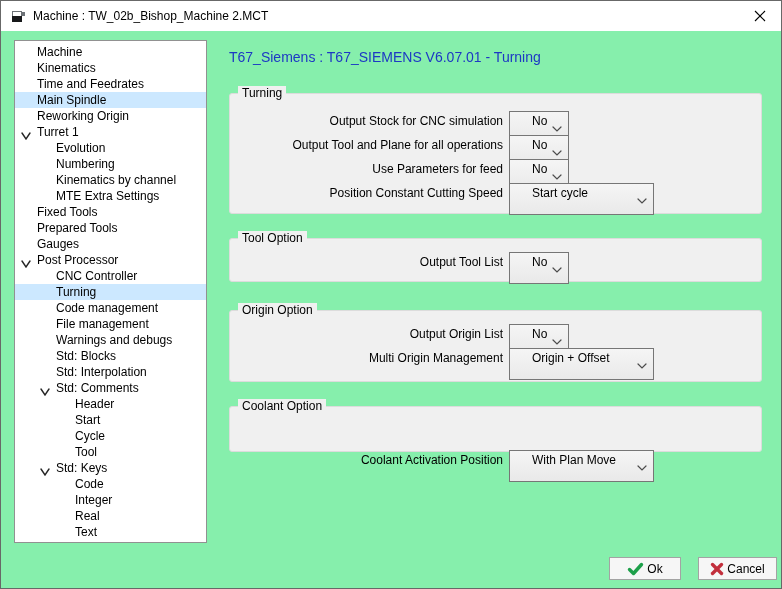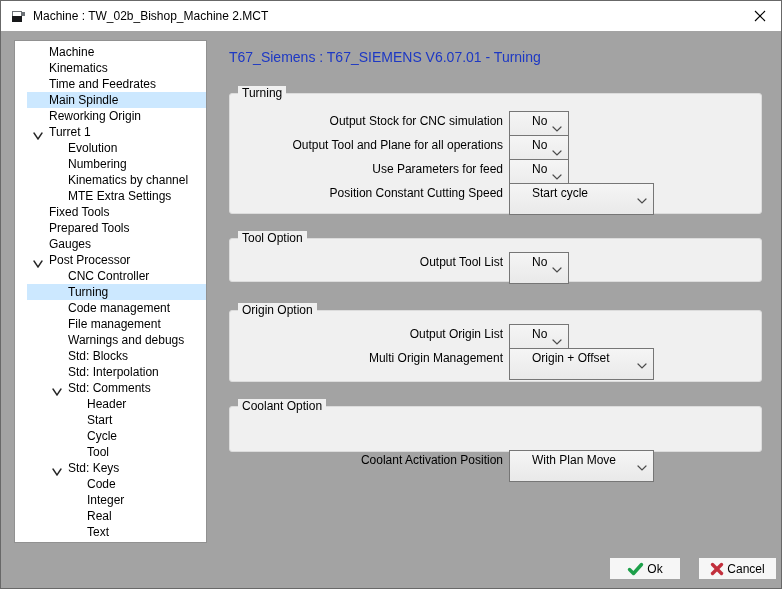--- a/index.html
+++ b/index.html
@@ -1,35 +1,35 @@
 <!DOCTYPE html>
 <html><head>
 <meta charset="utf-8">
 <style>
   html,body{margin:0;padding:0;background:#d8d8d8;}
   *{box-sizing:border-box;}
   .win{
     position:relative;width:782px;height:589px;margin:0;
-    border:1px solid #686868;background:#a3a3a3;overflow:hidden;
+    border:1px solid #686868;background:#86efac;overflow:hidden;
     font-family:"Liberation Sans",sans-serif;font-size:12px;color:#000;
   }
   
   .titlebar{position:absolute;left:0;top:0;right:0;height:30px;background:#ffffff;}
   .app-icon{position:absolute;left:9px;top:7px;width:16px;height:16px;}
   .app-icon .bodyp{position:absolute;left:2px;top:3px;width:10px;height:11px;background:#ffffff;border:1px solid #6d7277;}
   .app-icon .basep{position:absolute;left:2px;top:8px;width:10px;height:6px;background:#17181a;}
   .app-icon .tabp{position:absolute;left:12px;top:4px;width:3px;height:4px;background:#6d7277;}
   .title-text{position:absolute;left:32px;top:8px;white-space:nowrap;}
   .close-btn{position:absolute;right:13px;top:7px;width:16px;height:16px;cursor:pointer;}
   
   .tree{
     position:absolute;left:13px;top:39px;width:193px;height:503px;
     background:#ffffff;border:1px solid #919191;padding-top:3px;overflow:hidden;
   }
-  .trow{position:relative;height:16px;line-height:16px;white-space:nowrap;cursor:default;margin-left:12px;}
+  .trow{position:relative;height:16px;line-height:16px;white-space:nowrap;cursor:default;}
   .trow.sel{background:#cce8ff;}
   .trow.lv1{padding-left:22px;}
   .trow.lv2{padding-left:41px;}
   .trow.lv3{padding-left:60px;}
   .tchev{position:absolute;top:4px;width:10px;height:8px;}
   .lv1 > .tchev{left:6px;}
   .lv2 > .tchev{left:25px;}
   
   .pane-title{position:absolute;left:228px;top:48px;font-size:14px;color:#1d38c4;white-space:nowrap;}
   .group{position:absolute;left:228px;width:533px;border:1px solid #dcdcdc;border-radius:3px;background:#f0f0f0;}

